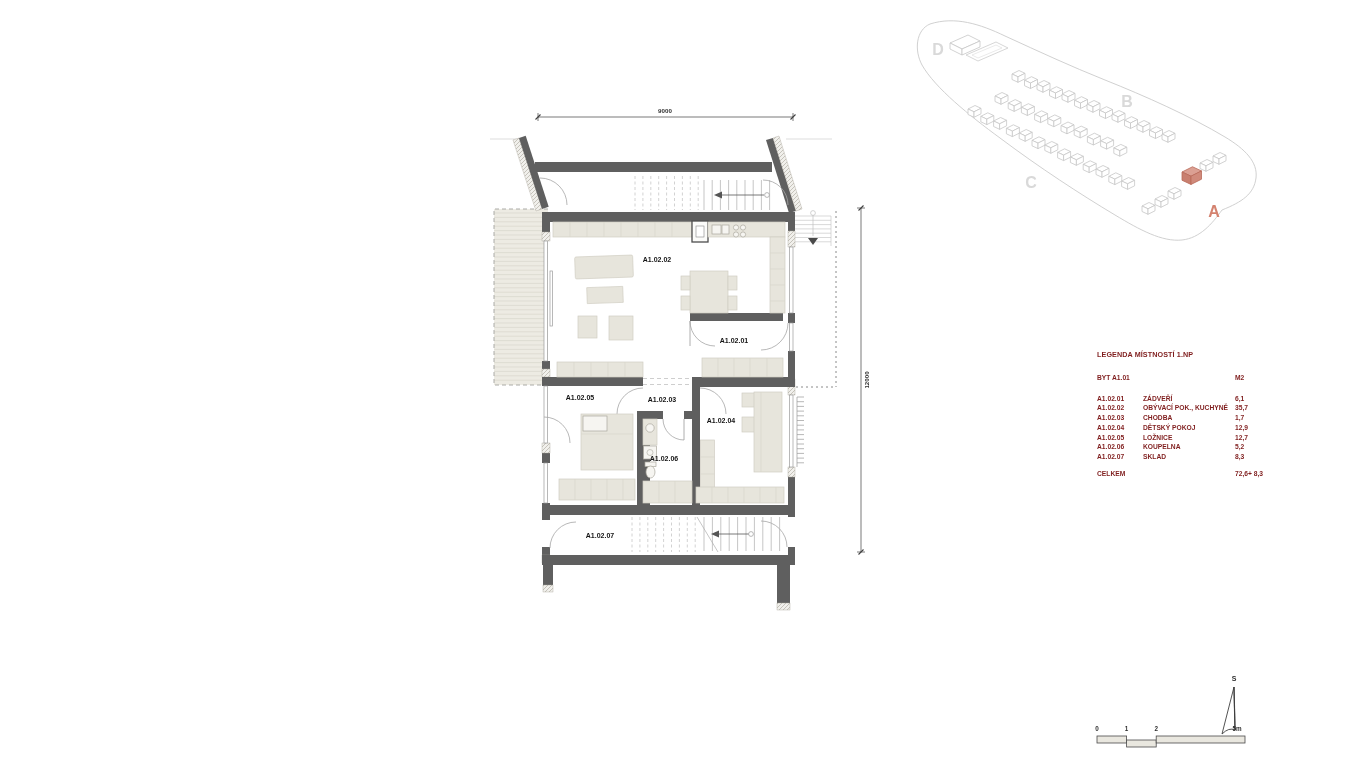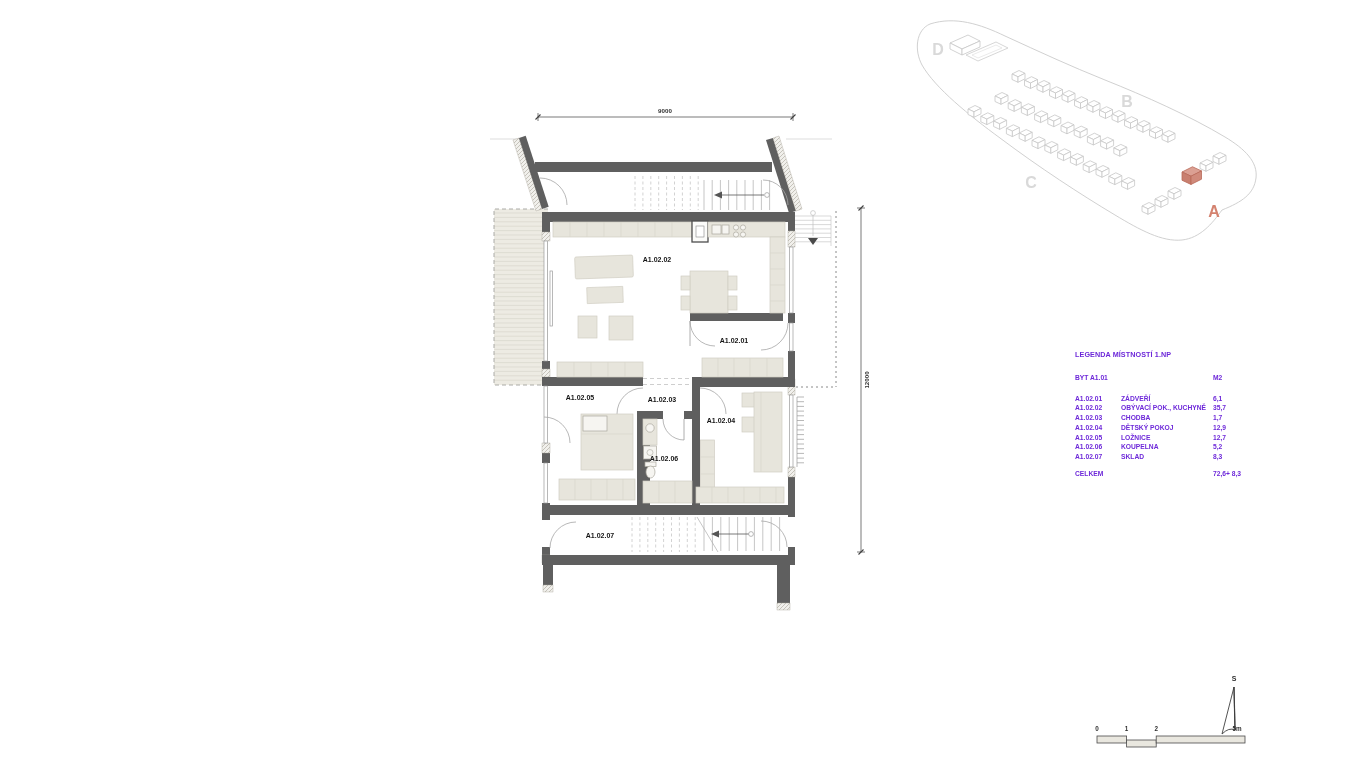--- a/index.html
+++ b/index.html
@@ -14,21 +14,21 @@
   .furn{fill:#e7e5dc;stroke:#d0cdc3;stroke-width:0.7;}
   .furnline{stroke:#d8d5cb;stroke-width:0.7;}
   .fix{fill:#f6f5f1;stroke:#aaa79d;stroke-width:0.7;}
   .thin{stroke:#9a9a9a;stroke-width:0.8;fill:none;}
   .arc{stroke:#a6a6a6;stroke-width:0.8;fill:none;}
   .glaz{fill:#ffffff;stroke:#9a9a9a;stroke-width:0.7;}
   .dim{stroke:#3f3f3f;stroke-width:0.7;}
   .dimtick{stroke:#3f3f3f;stroke-width:1.1;}
   .hatchcap{fill:url(#hatch);stroke:#a8a59b;stroke-width:0.4;}
   .sbox{fill:#ffffff;stroke:#c6c6c6;stroke-width:0.8;}
-  .legend{position:absolute;left:1075px;top:350px;width:176px;color:#6d28d9;}
+  .legend{position:absolute;left:1097px;top:350px;width:176px;color:#7f1d1d;}
   .legend .t{font-size:7.2px;font-weight:700;margin:0 0 14px 0;letter-spacing:0.1px;}
   .lrow{display:grid;grid-template-columns:46px 92px 38px;font-size:6.7px;font-weight:700;
         line-height:9.7px;}
   .lrow.head{margin-bottom:11px;}
   .lrow.total{margin-top:7px;}
 </style>
 </head>
 <body>
 
 <div class="canvas">

